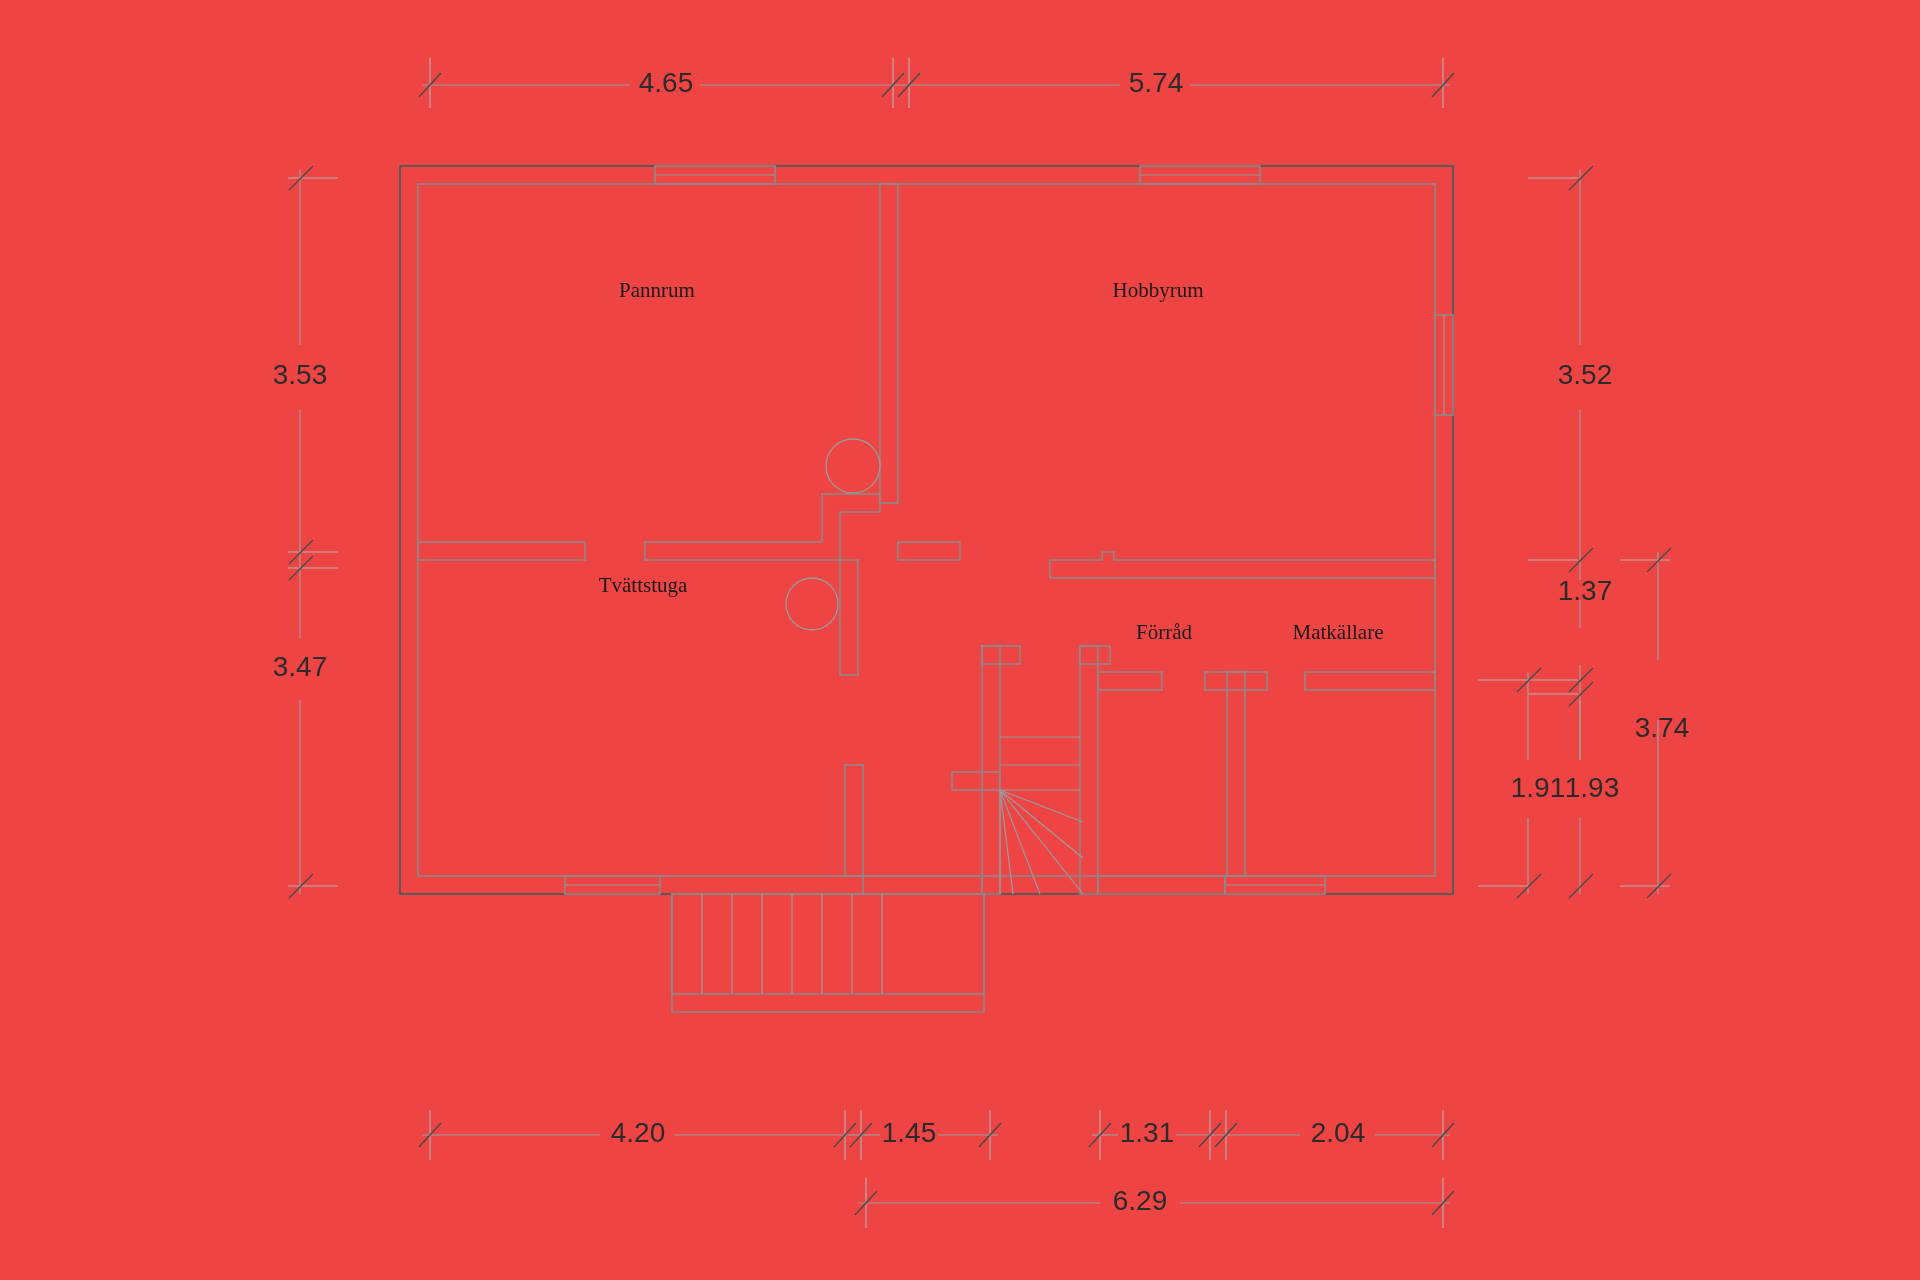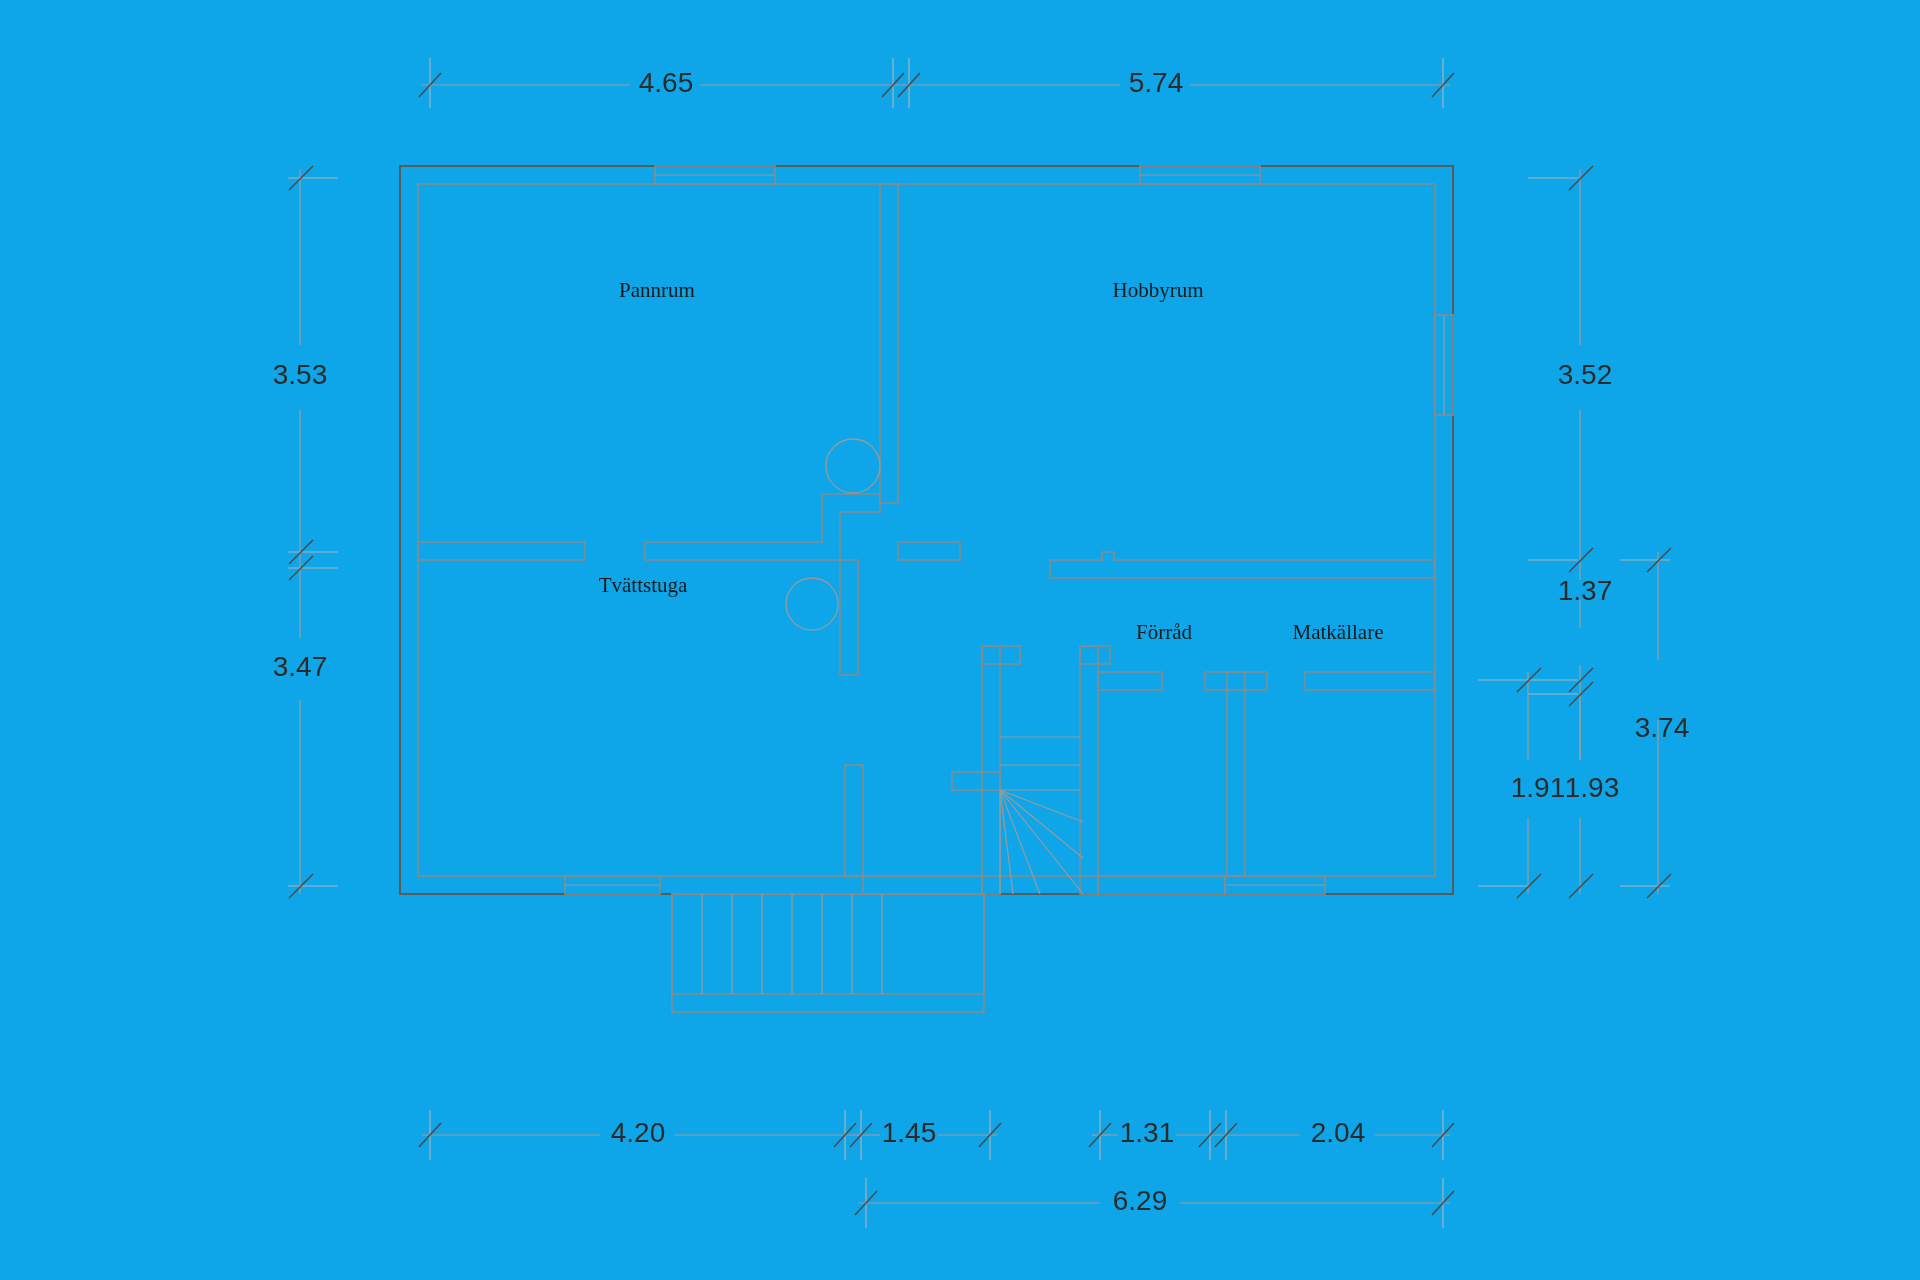--- a/index.html
+++ b/index.html
@@ -10,21 +10,21 @@
   body {
     width: 1920px;
     height: 1280px;
     font-family: "Liberation Sans", sans-serif;
     overflow: hidden;
   }
   #plan-root {
     position: relative;
     width: 1920px;
     height: 1280px;
-    background: #0ea5e9;
+    background: #ef4444;
   }
   svg.plan-svg {
     position: absolute;
     left: 0;
     top: 0;
     width: 1920px;
     height: 1280px;
     display: block;
   }
   

